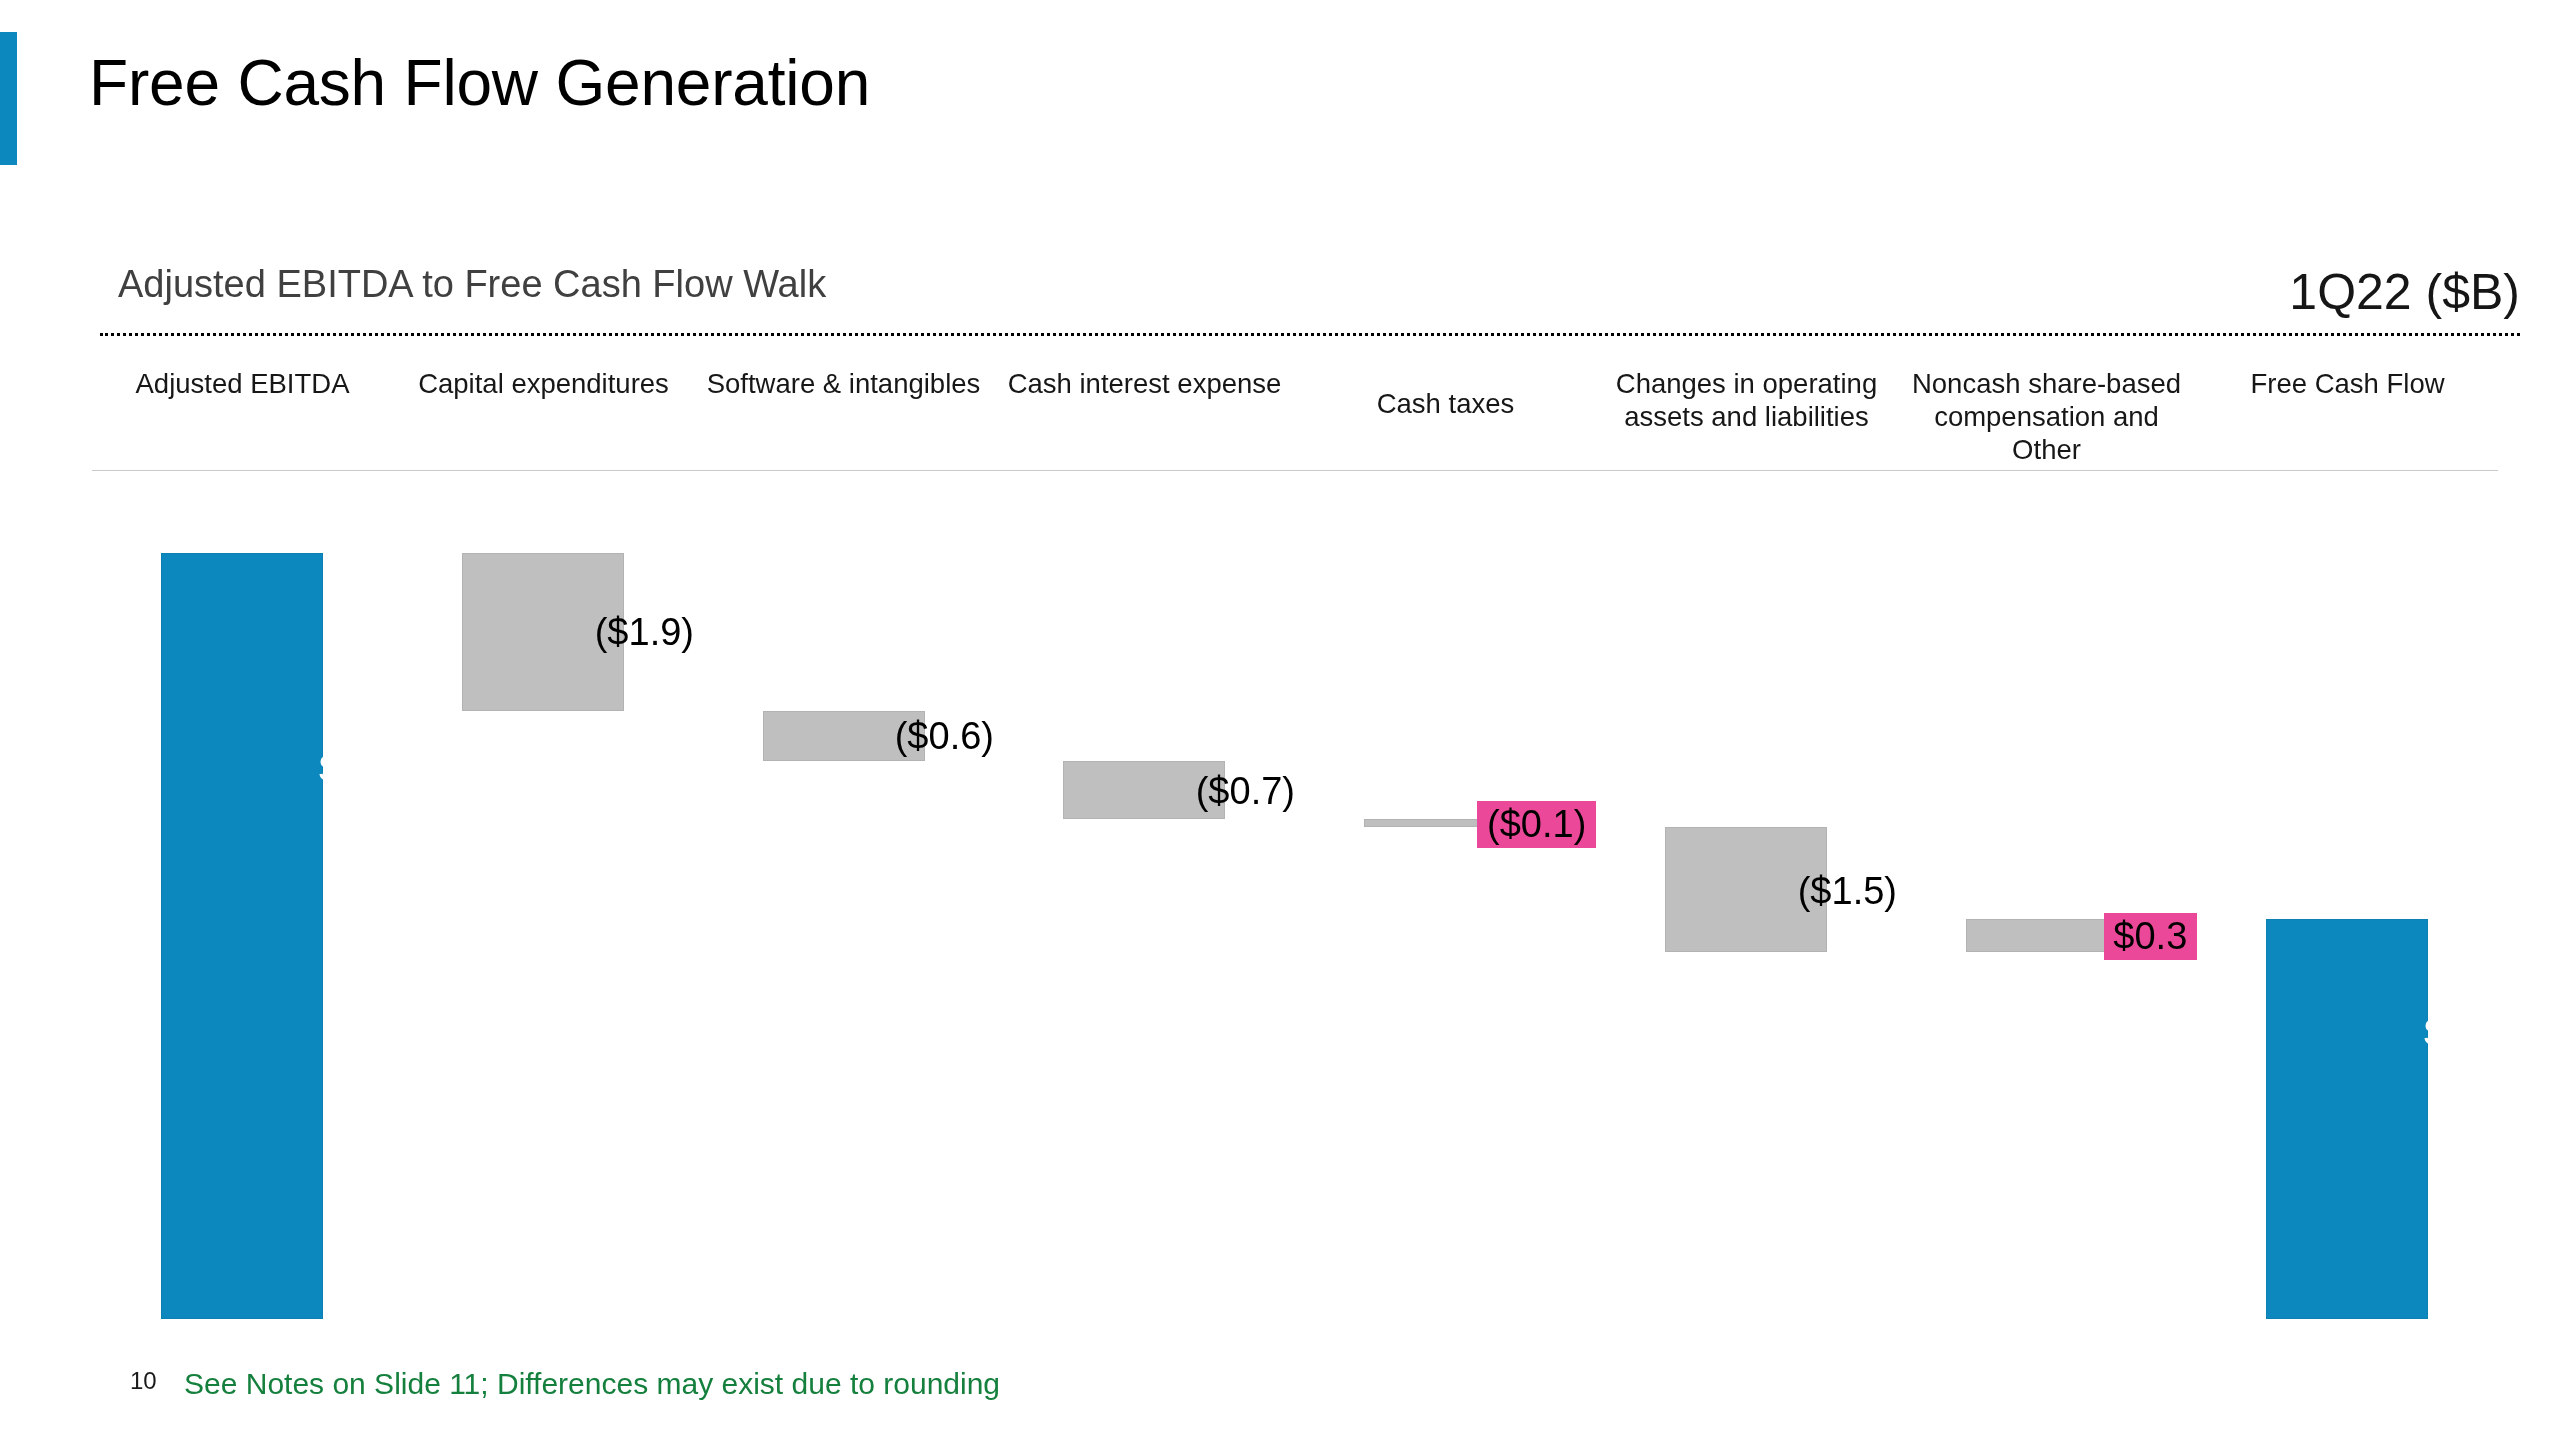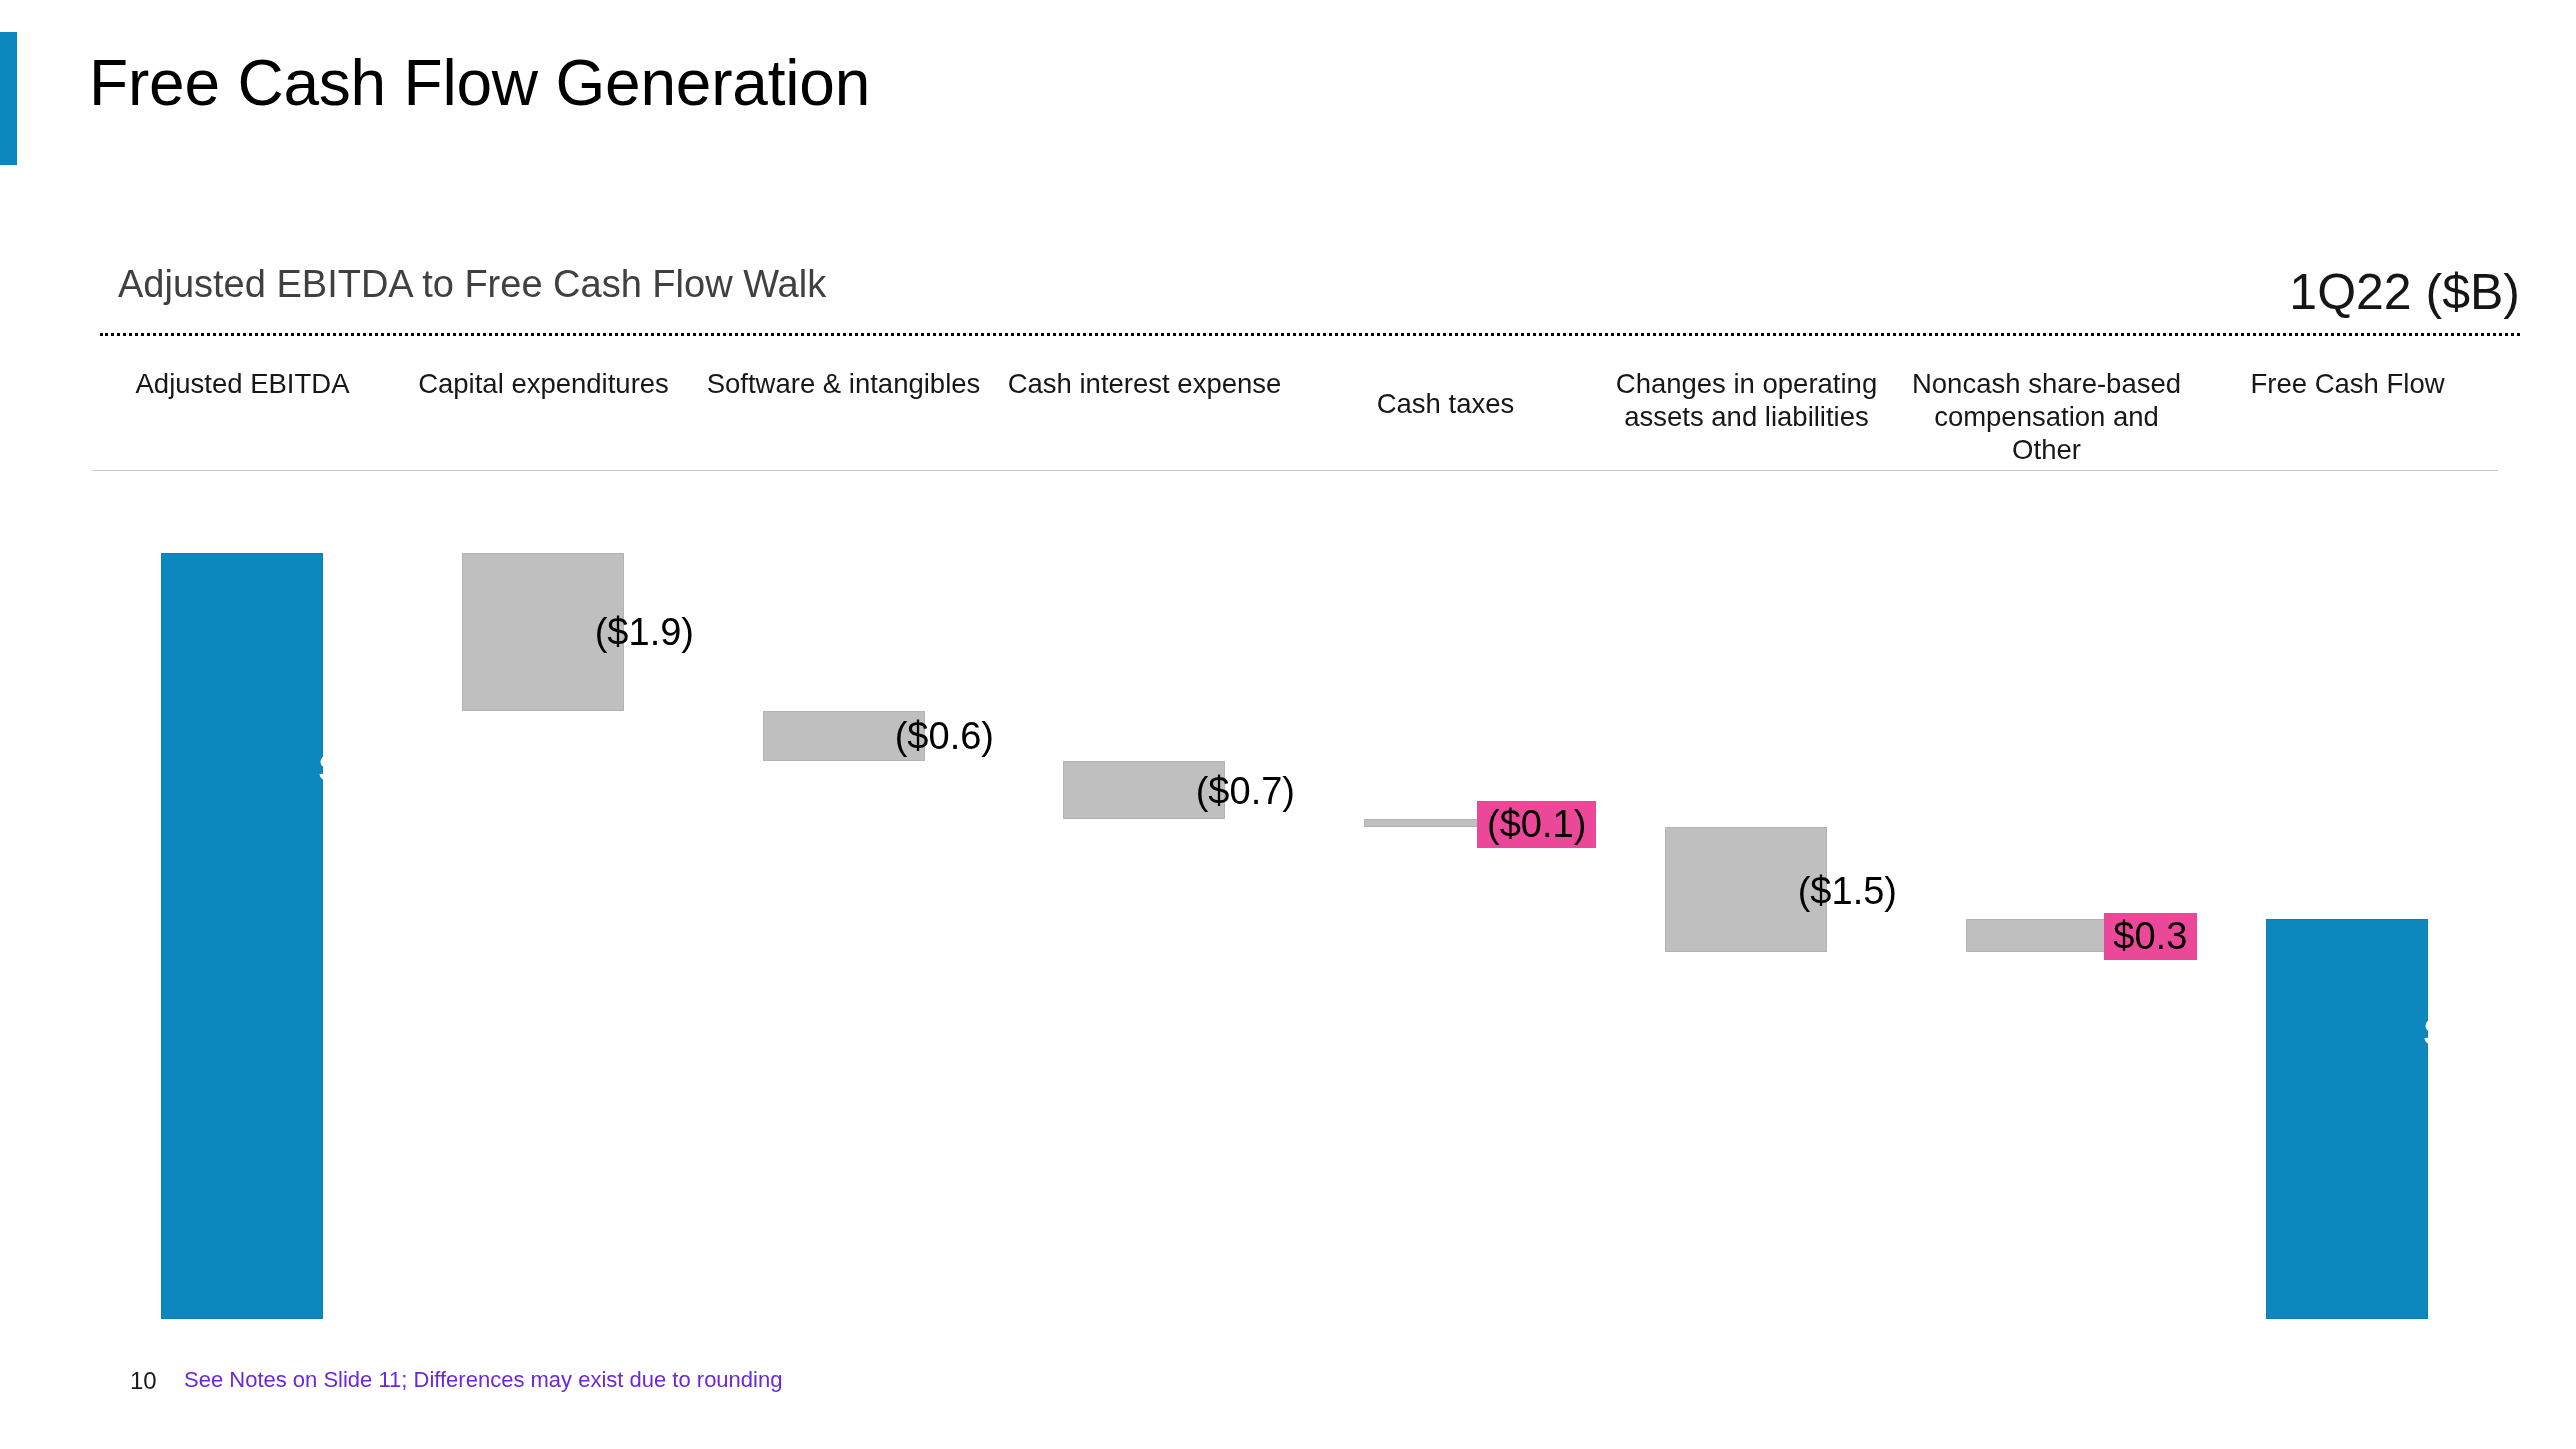--- a/index.html
+++ b/index.html
@@ -121,22 +121,22 @@
   #page-number {
     position: absolute;
     left: 89px; top: 0;
     font-size: 24px;
     color: #1a1a1a;
     margin-left: 41px;
   }
   #footnote {
     position: absolute;
     left: 184px; top: 0;
-    font-size: 22px;
-    color: #6d28d9;
+    font-size: 30px;
+    color: #15803d;
     white-space: nowrap;
   }
 </style>
 </head>
 <body style="--brand: #0C88BE;">
 
 <div id="title-accent-bar"></div>
 <div id="slide-title">Free Cash Flow Generation</div>
 
 <div id="subtitle-row">

